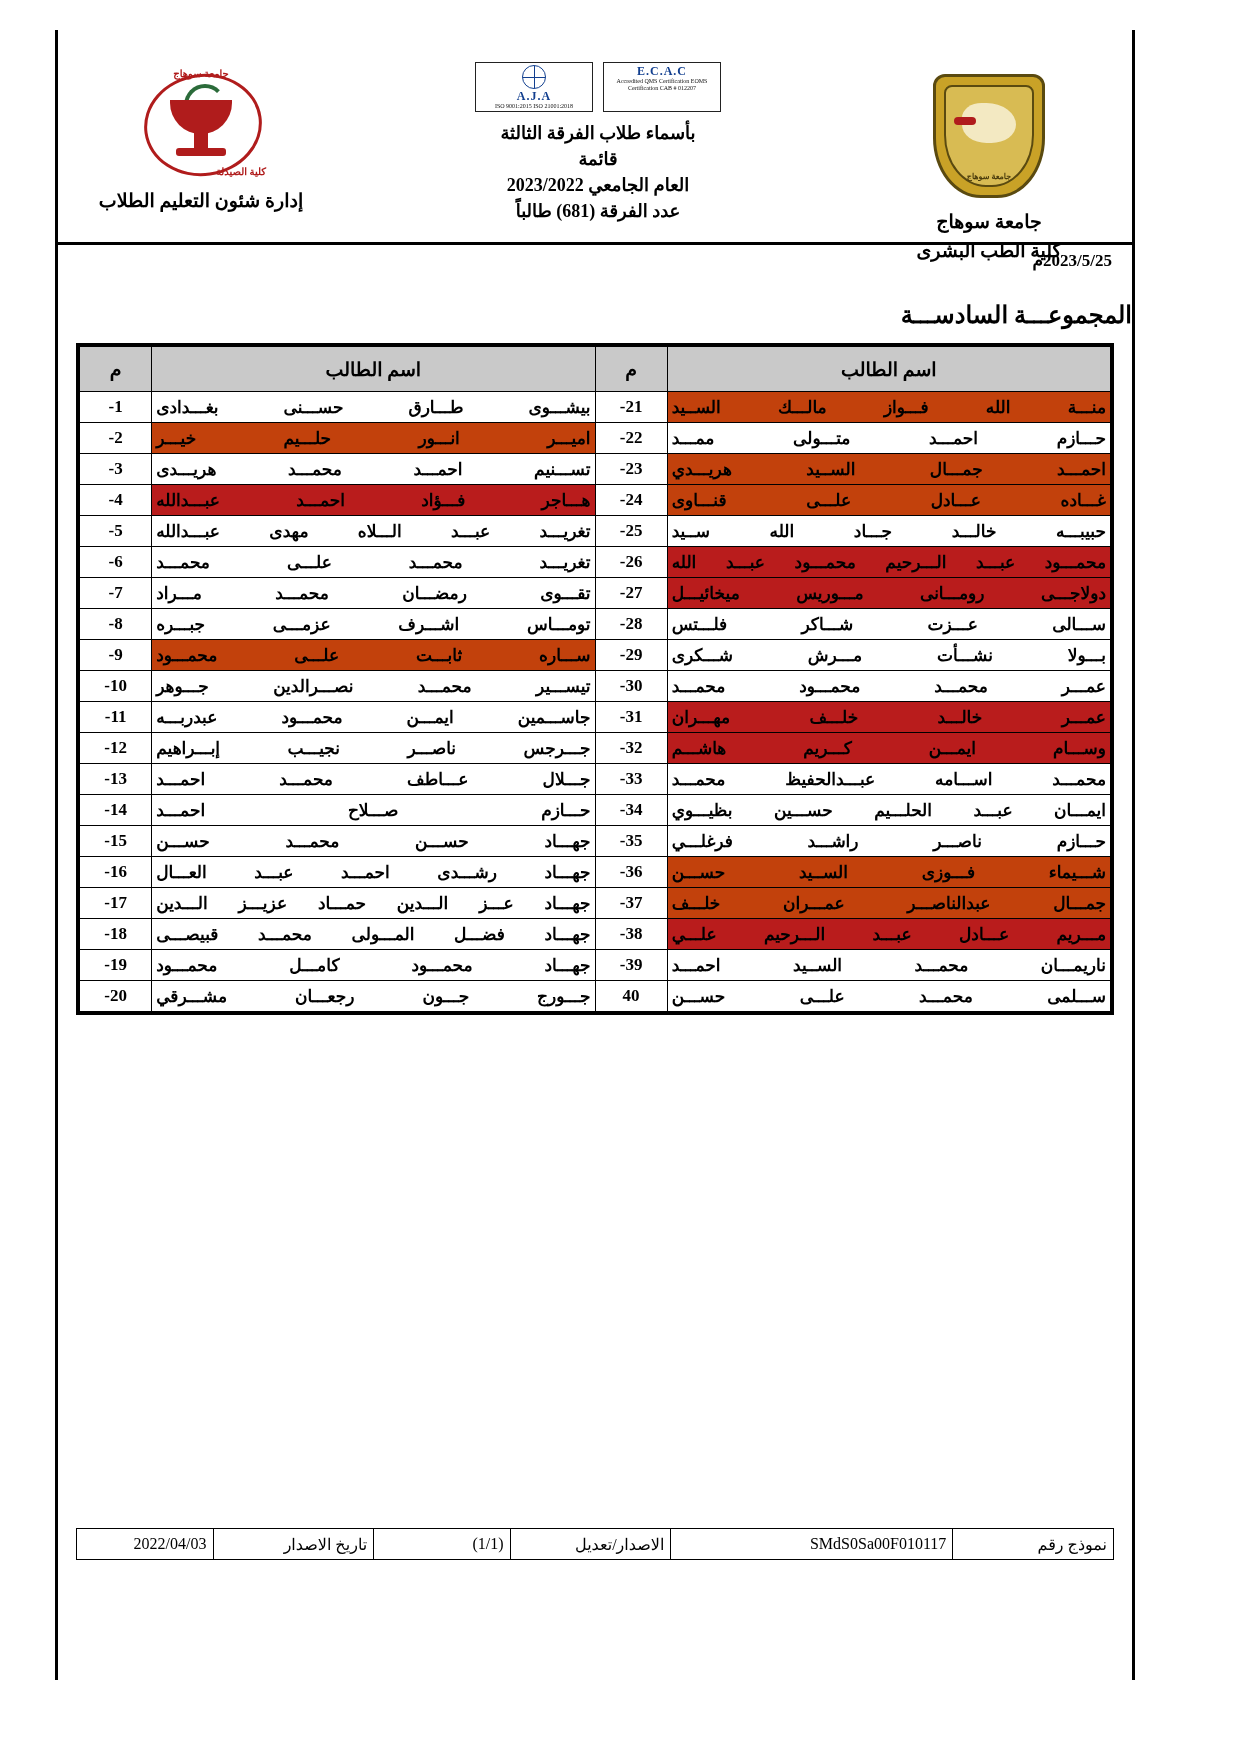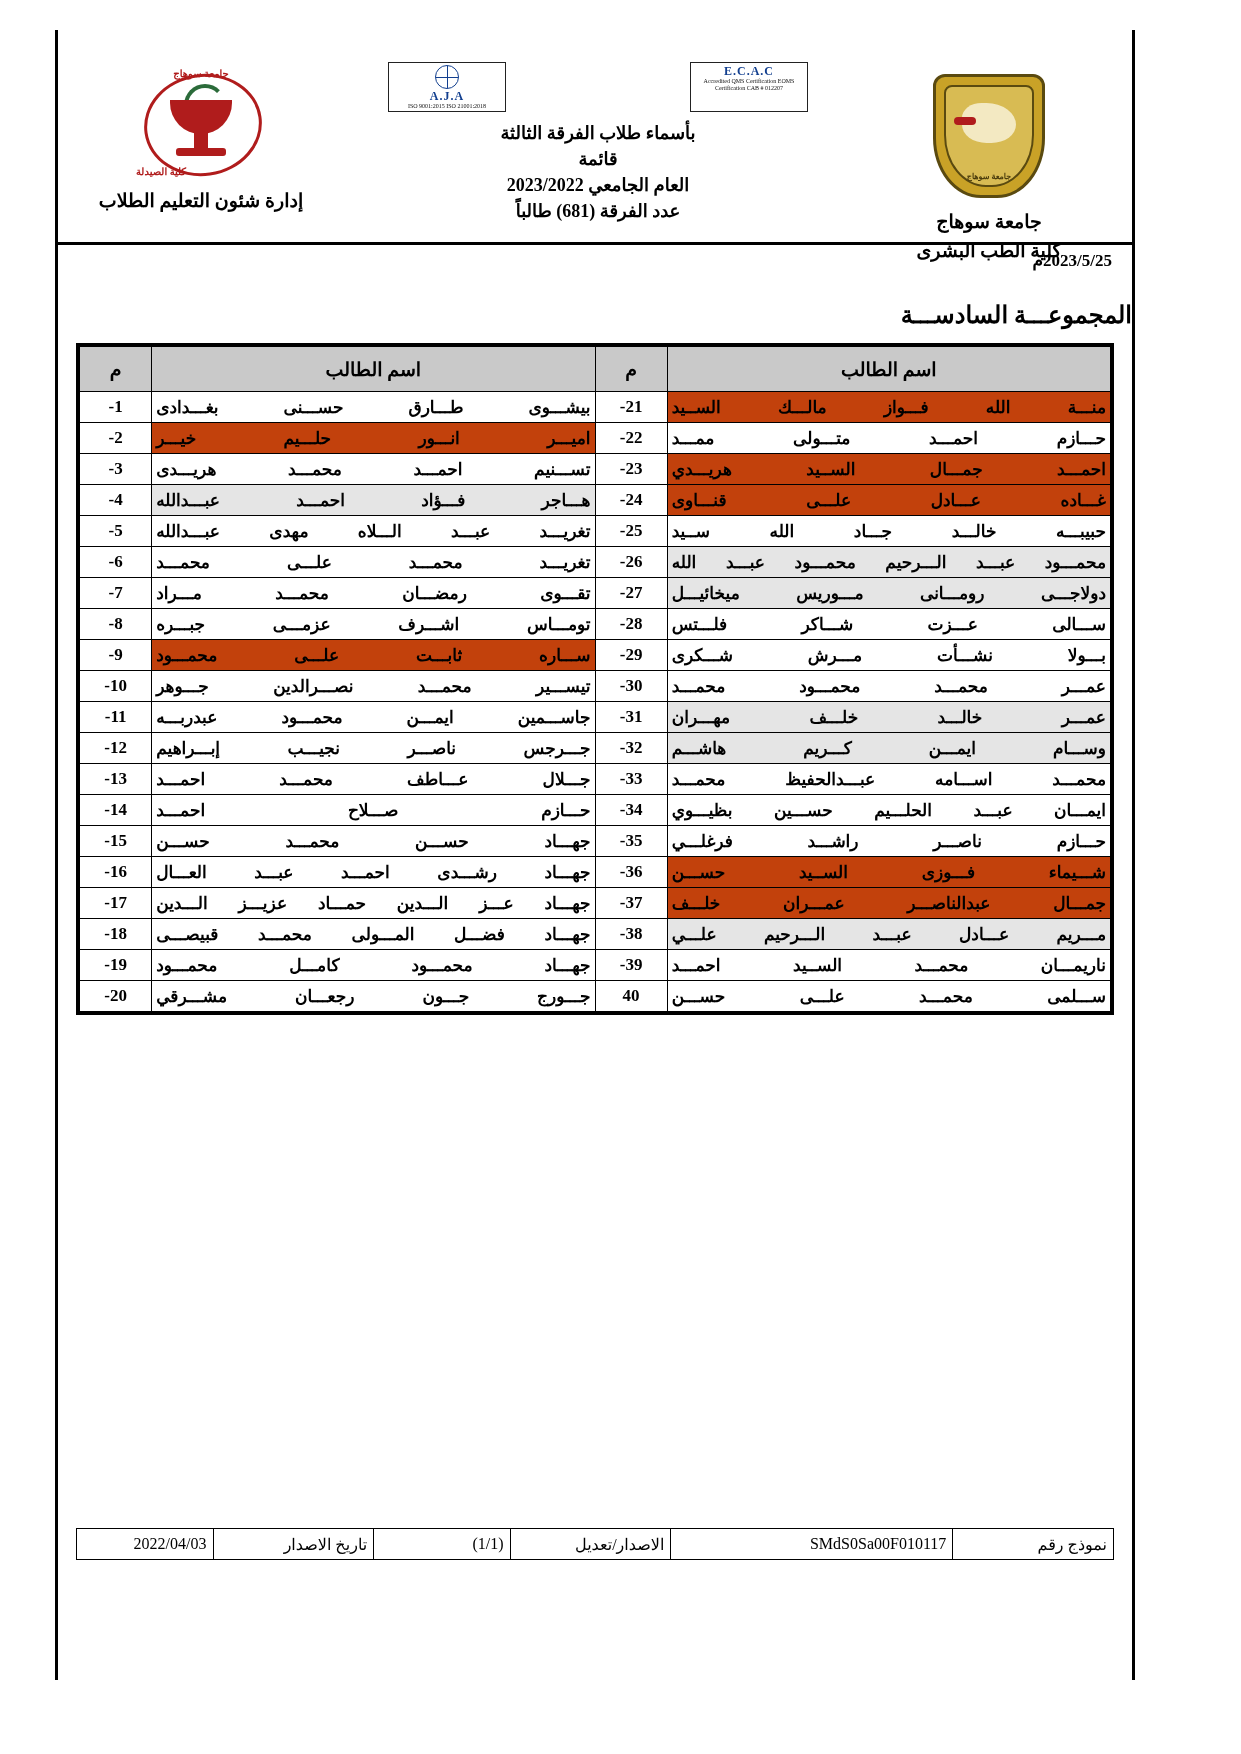--- a/index.html
+++ b/index.html
@@ -84,41 +84,41 @@
     width: 130px;
     text-align: center;
     font-size: 10px;
     font-weight: bold;
     color: #b01c1c;
   }
   .logo-pharm .txt-bot {
     position: absolute;
     left: 0; bottom: -2px;
     width: 130px;
-    text-align: left;
+    text-align: right;
     font-size: 10px;
     font-weight: bold;
     color: #b01c1c;
   }
   .hdr-left .dept {
     margin-top: 14px;
     font-size: 19px;
     font-weight: bold;
   }
 
   .hdr-center {
     position: absolute;
     left: 330px;
     top: 32px;
     width: 420px;
     text-align: center;
   }
   .cert-row {
     display: flex;
-    justify-content: space-between;
+    justify-content: center;
     gap: 10px;
     margin-bottom: 8px;
   }
   .cert-box {
     border: 1px solid #222;
     padding: 2px 4px 1px;
     width: 118px;
     box-sizing: border-box;
     background: #fff;
   }
@@ -265,21 +265,21 @@
   }
   col.c-num { width: 7%; }
   col.c-name { width: 43%; }
   td.name {
     text-align: justify;
     text-align-last: justify;
     padding: 0 10px;
     font-size: 17.5px;
   }
   td.num { font-size: 17px; }
-  .hl-green { background: #e5e5e5; }
+  .hl-green { background: #b91c1c; }
   .hl-cyan  { background: #c2410c; }
 
   
   .footer {
     position: absolute;
     left: 18px;
     right: 18px;
     bottom: 120px;
   }
   table.footer-tbl {

